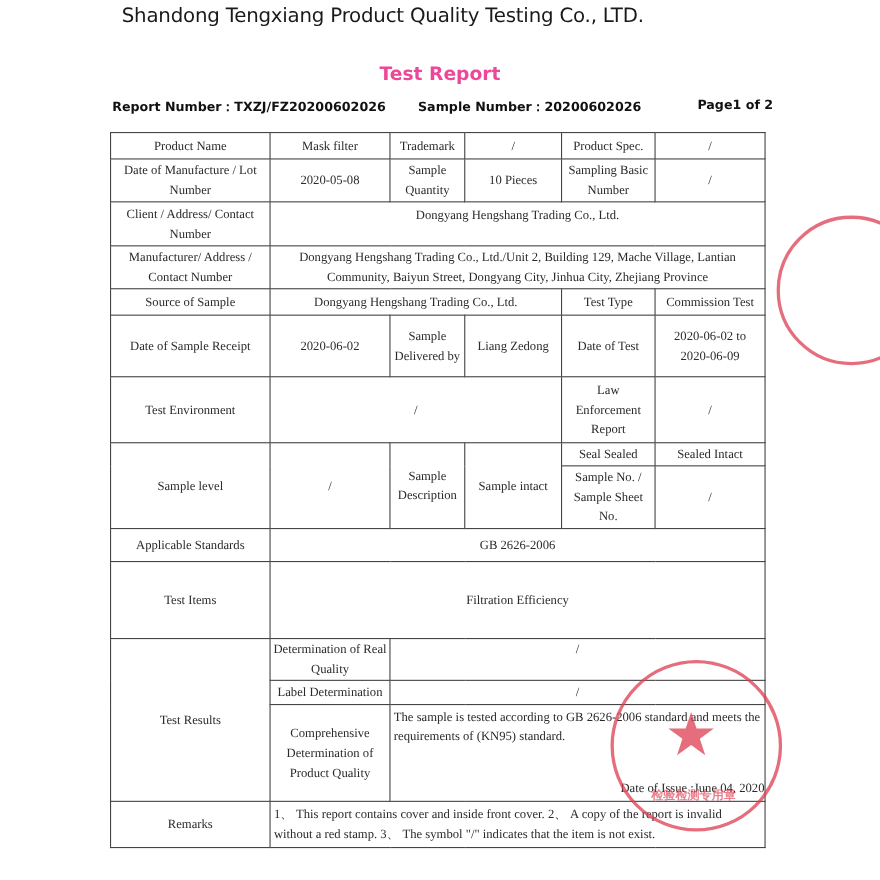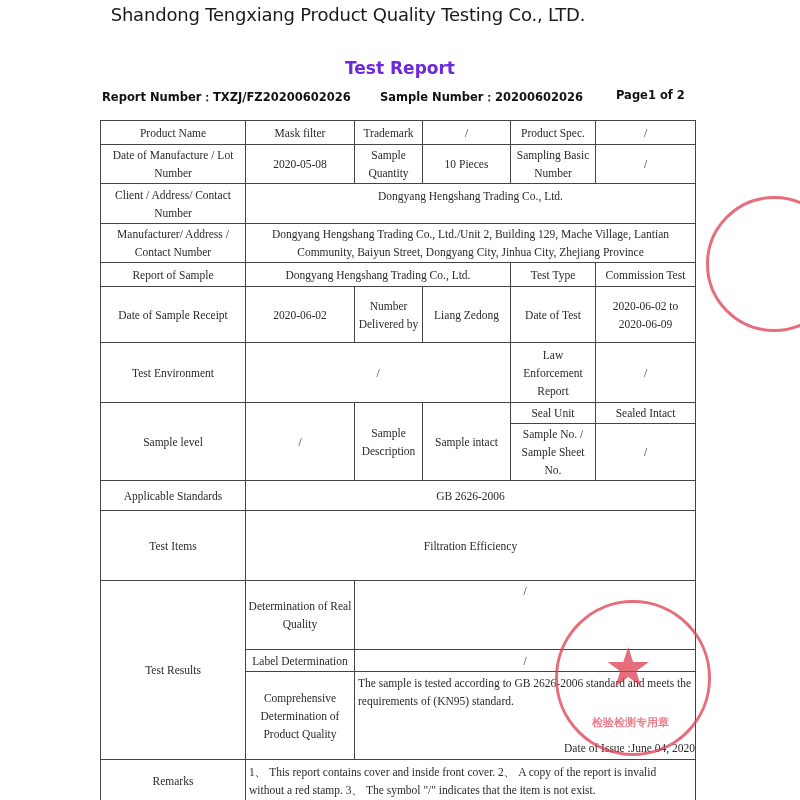--- a/index.html
+++ b/index.html
@@ -1,24 +1,24 @@
 <!DOCTYPE html>
 <html><head>
 <meta charset="utf-8">
 <style>
   html, body { margin:0; padding:0; background:#ffffff; }
   body { width:800px; height:800px; position:relative; overflow:hidden; color:#222; }
   .company { position:absolute; top:4px; left:0; width:656px; text-align:center;
     font-family:"DejaVu Sans", sans-serif; font-size:18px; color:#1a1a1a; letter-spacing:-0.2px;margin-left:20px; }
   .title { position:absolute; top:58px; left:0; width:800px; text-align:center;
-    font-family:"DejaVu Sans", sans-serif; font-weight:bold; font-size:17px; color:#6d28d9; }
+    font-family:"DejaVu Sans", sans-serif; font-weight:bold; font-size:17px; color:#ec4899; }
   .meta { position:absolute; top:90px; font-family:"DejaVu Sans", sans-serif; font-weight:bold; font-size:11.5px; color:#111; white-space:nowrap; }
   .meta.r1 { left:102px; }
   .meta.r2 { left:380px; }
-  .meta.r3 { left:616px; top:88px; }
+  .meta.r3 { left:634px; top:88px; }
   table.report { position:absolute; left:100px; top:120px; border-collapse:collapse; table-layout:fixed;
     font-family:"Liberation Serif", serif; font-size:11.5px; color:#2a2a2a; }
   table.report td { border:1.2px solid #444; text-align:center; vertical-align:middle; padding:1px 3px; line-height:18px; overflow:hidden; }
   td.left { text-align:left !important; }
   .stamp { position:absolute; border-radius:50%; border:3px solid rgba(220,60,80,0.75); pointer-events:none; }
   .stamp .star { position:absolute; color:rgba(220,60,80,0.75); font-size:54px; line-height:54px; }
   .stamp .ring-text { position:absolute; color:rgba(220,60,80,0.65); font-family:"DejaVu Sans", sans-serif; font-weight:bold; font-size:11px;text-align:center; }
   .issue { position:absolute; right:0; bottom:2px; white-space:nowrap; }
 </style>
 </head>
@@ -58,62 +58,62 @@
   </tr>
   <tr style="height:40px">
     <td>Client / Address/ Contact Number</td>
     <td colspan="5" style="vertical-align:top;padding-top:3px">Dongyang Hengshang Trading Co., Ltd.</td>
   </tr>
   <tr style="height:38px">
     <td>Manufacturer/ Address / Contact Number</td>
     <td colspan="5">Dongyang Hengshang Trading Co., Ltd./Unit 2, Building 129, Mache Village, Lantian Community, Baiyun Street, Dongyang City, Jinhua City, Zhejiang Province</td>
   </tr>
   <tr style="height:24px">
-    <td>Report of Sample</td>
+    <td>Source of Sample</td>
     <td colspan="3">Dongyang Hengshang Trading Co., Ltd.</td>
     <td>Test Type</td>
     <td>Commission Test</td>
   </tr>
   <tr style="height:56px">
     <td>Date of Sample Receipt</td>
     <td>2020-06-02</td>
-    <td>Number Delivered by</td>
+    <td>Sample Delivered by</td>
     <td>Liang Zedong</td>
     <td>Date of Test</td>
     <td>2020-06-02 to 2020-06-09</td>
   </tr>
   <tr style="height:60px">
     <td>Test Environment</td>
     <td colspan="3">/</td>
     <td>Law Enforcement Report</td>
     <td>/</td>
   </tr>
   <tr style="height:20px">
     <td rowspan="2">Sample level</td>
     <td rowspan="2">/</td>
     <td rowspan="2">Sample Description</td>
     <td rowspan="2">Sample intact</td>
-    <td>Seal Unit</td>
+    <td>Seal Sealed</td>
     <td>Sealed Intact</td>
   </tr>
   <tr style="height:56px">
     <td>Sample No. / Sample Sheet No.</td>
     <td>/</td>
   </tr>
   <tr style="height:30px">
     <td>Applicable Standards</td>
     <td colspan="5">GB 2626-2006</td>
   </tr>
   <tr style="height:70px">
     <td>Test Items</td>
     <td colspan="5">Filtration Efficiency</td>
   </tr>
   <tr style="height:38px">
     <td rowspan="3">Test Results</td>
-    <td colspan="1" style="width:104px;padding:16px 2px">Determination of Real Quality</td>
+    <td colspan="1" style="width:104px;padding:0 2px">Determination of Real Quality</td>
     <td colspan="4" style="vertical-align:top">/</td>
   </tr>
   <tr style="height:22px">
     <td>Label Determination</td>
     <td colspan="4">/</td>
   </tr>
   <tr style="height:88px">
     <td>Comprehensive Determination of Product Quality</td>
     <td colspan="4" class="left" style="vertical-align:top;position:relative;padding-top:2px">
       <div>The sample is tested according to GB 2626-2006 standard and meets the requirements of (KN95) standard.</div>

